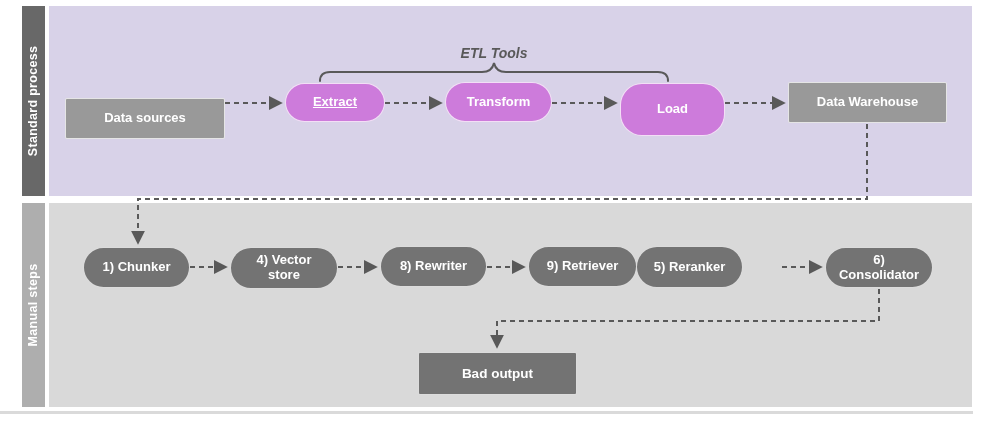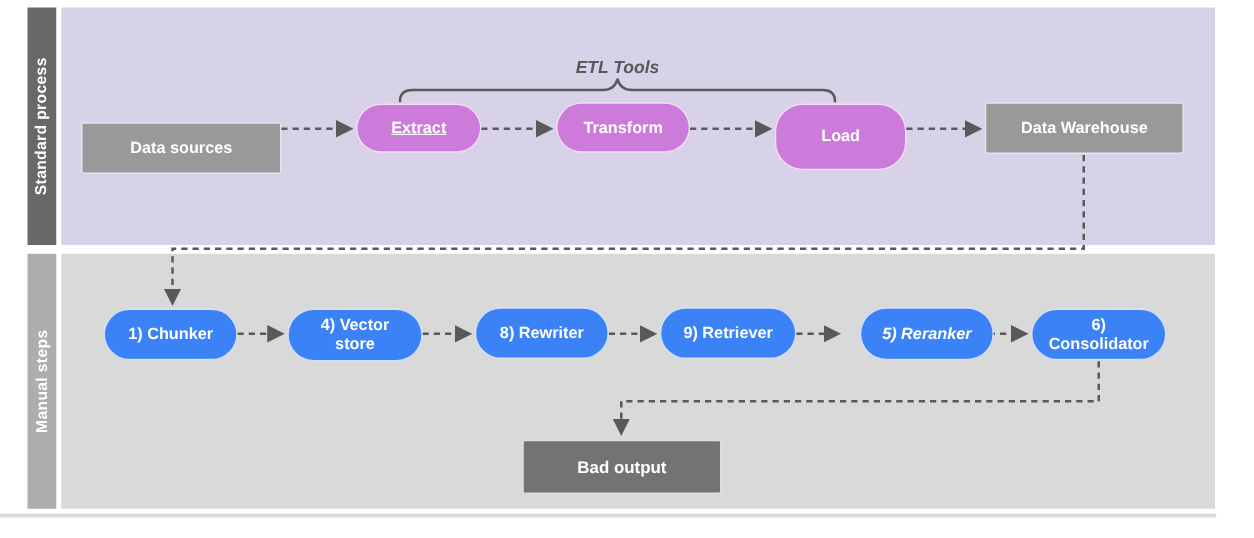--- a/index.html
+++ b/index.html
@@ -22,32 +22,32 @@
   
   .node{
     position:absolute;display:flex;align-items:center;justify-content:center;
     color:#ffffff;font-weight:bold;font-size:13px;line-height:1.15;text-align:center;
     box-sizing:border-box;border:1.5px solid rgba(255,255,255,.75);padding:2px 8px;
   }
   .rect{border-radius:2px;}
   .pill{border-radius:22px;}
   .c-gray{background:#999999;}
   .c-purple{background:#cd7bdb;}
-  .c-graylight{background:#3b82f6;}
+  .c-graylight{background:#737373;}
   .c-yellow{background:#737373;}
   #n-data-sources{left:65px;top:82px;width:160px;height:41px;margin-top:16px;}
   #n-extract{left:285px;top:83px;width:100px;height:39px;text-decoration:underline;}
   #n-transform{left:445px;top:82px;width:107px;height:40px;}
   #n-load{left:620px;top:83px;width:105px;height:53px;}
   #n-data-warehouse{left:788px;top:82px;width:159px;height:41px;}
   #n-chunker{left:83px;top:247px;width:107px;height:41px;}
   #n-vector-store{left:230px;top:247px;width:108px;height:42px;}
   #n-rewriter{left:380px;top:246px;width:107px;height:41px;}
   #n-retriever{left:528px;top:246px;width:109px;height:41px;}
-  #n-reranker{left:688px;top:246px;width:107px;height:42px;font-style:italic;}
+  #n-reranker{left:636px;top:246px;width:107px;height:42px;}
   #n-consolidator{left:825px;top:247px;width:108px;height:41px;}
   #n-bad-output{left:418px;top:352px;width:159px;height:43px;font-size:13.5px;}
   
   .brace-label{
     position:absolute;left:434px;top:45px;width:120px;text-align:center;
     color:#595959;font-weight:bold;font-size:14px;font-style:italic;
   }
   .connectors{position:absolute;left:0;top:0;pointer-events:none;}
 </style>
 </head>

